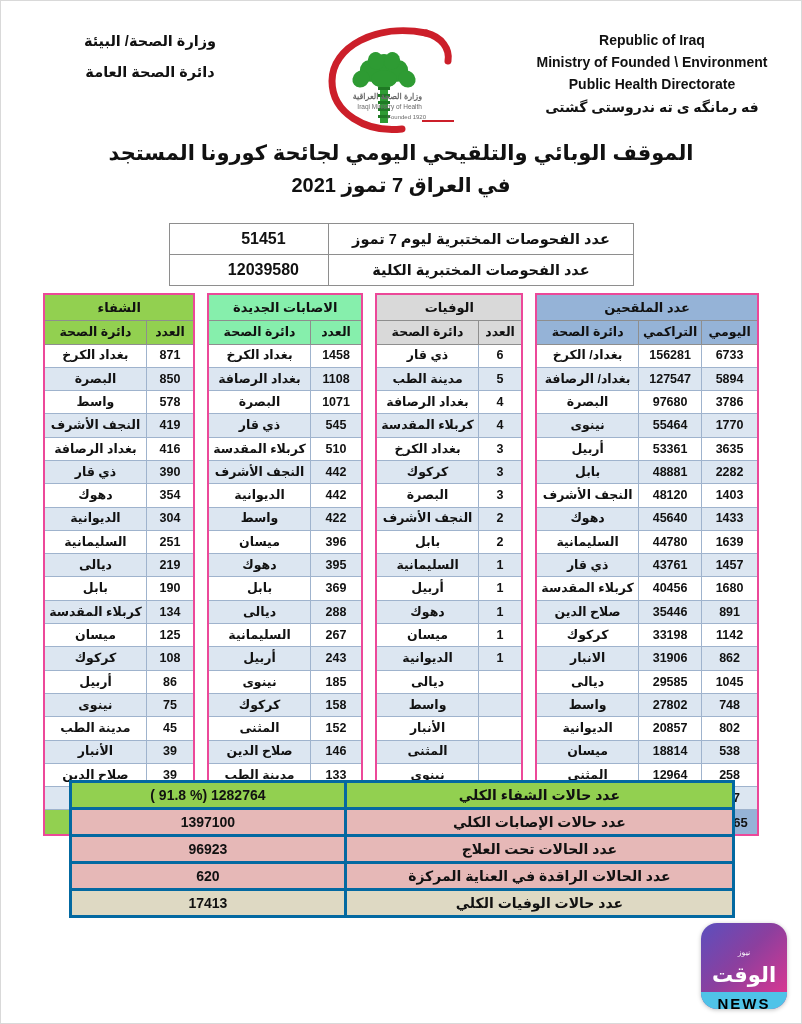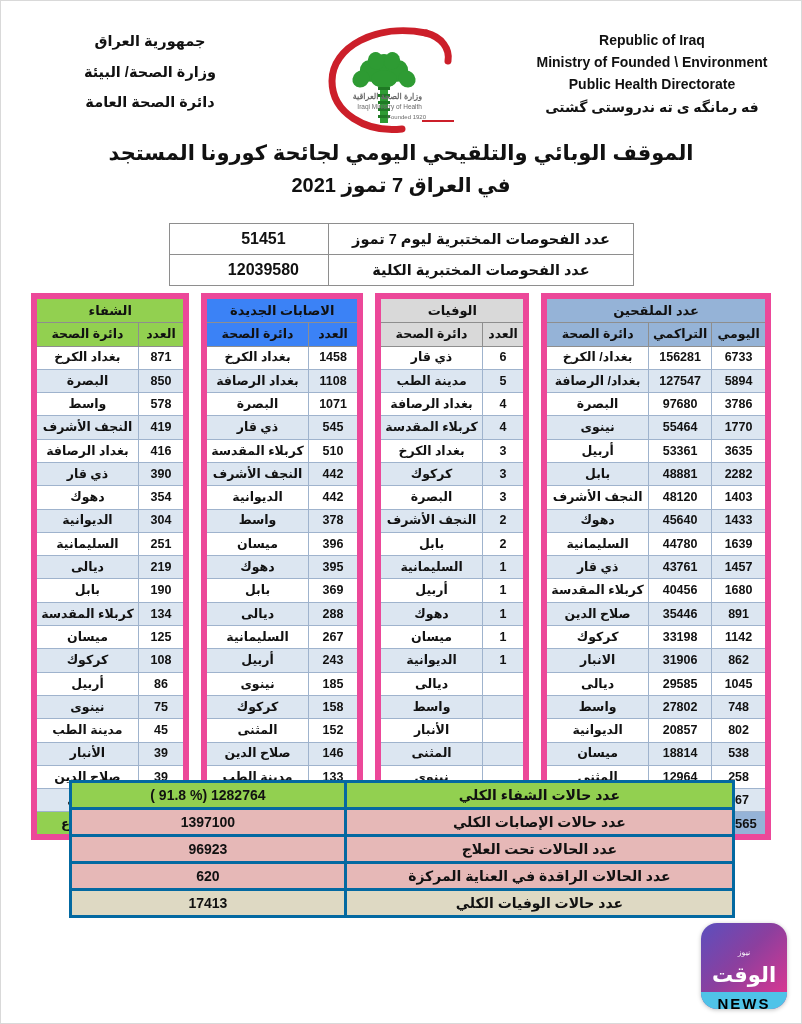--- a/index.html
+++ b/index.html
@@ -98,21 +98,21 @@
     top: 292px; left: 0; right: 0;
     display: flex;
     flex-direction: row-reverse;
     justify-content: center;
     gap: 12px;
     direction: rtl;
   }
   table.dept {
     border-collapse: collapse;
     direction: rtl;
-    border: 6px solid #ec4899;
+    border: 2px solid #ec4899;
     padding-left: 29px;
   }
   table.dept th, table.dept td {
     border: 1px solid #9fb3cd;
     font-size: 12.5px;
     font-weight: bold;
     height: 23.3px;
     padding: 0 4px;
     text-align: center;
     white-space: nowrap;
@@ -132,21 +132,21 @@
   tr.even td { background: #ffffff; }
   td.name { text-align: center; }
   td.num  { text-align: center; }
   tr.total td { font-size: 13px; height: 25px; }
 
   
   .t-green th.grp, .t-green th.sub { background: #92d050; }
   .t-green tr.total td { background: #92d050; }
   .t-green { border-color: #6f9f3c; }
   
-  .t-pink th.grp, .t-pink th.sub { background: #3b82f6; }
+  .t-pink th.grp, .t-pink th.sub { background: #86efac; }
   .t-pink tr.total td { background: #e6b8b7; }
   
   .t-gray th.grp, .t-gray th.sub { background: #d9d9d9; }
   .t-gray tr.total td { background: #d9d9d9; }
   
   .t-blue th.grp, .t-blue th.sub { background: #95b3d7; }
   .t-blue tr.total td { background: #95b3d7; }
 
   
   .t-green col.c-name { width: 84px; } .t-green col.c-num { width: 48px; }
@@ -261,21 +261,20 @@
         </g>
 
         <text x="108" y="78" font-family="'Liberation Sans', sans-serif" font-size="8" font-weight="bold" fill="#6b6b6b" direction="rtl">وزارة الصحة العراقية</text>
         <text x="108" y="88" font-family="'Liberation Sans', sans-serif" font-size="6.5" fill="#6b6b6b">Iraqi Ministry of Health</text>
         <text x="112" y="98" font-family="'Liberation Sans', sans-serif" font-size="6" fill="#6b6b6b">Founded 1920</text>
         <path d="M108 100 L140 100" stroke="#cc1f2a" stroke-width="2"></path>
       </svg>
     </div>
 
     <div class="header-block header-ar">
-      <div>جمهورية العراق</div>
       <div>وزارة الصحة/ البيئة</div>
       <div>دائرة الصحة العامة</div>
     </div>
   </div>
 
   <div class="title">
     <div class="line1">الموقف الوبائي والتلقيحي اليومي لجائحة كورونا المستجد</div>
     <div class="line2">في العراق  7  تموز 2021</div>
   </div>
 
@@ -433,21 +432,21 @@
           </tr>
           <tr class="odd">
             <td class="num">442</td>
             <td class="name">النجف الأشرف</td>
           </tr>
           <tr class="even">
             <td class="num">442</td>
             <td class="name">الديوانية</td>
           </tr>
           <tr class="odd">
-            <td class="num">378</td>
+            <td class="num">422</td>
             <td class="name">واسط</td>
           </tr>
           <tr class="even">
             <td class="num">396</td>
             <td class="name">ميسان</td>
           </tr>
           <tr class="odd">
             <td class="num">395</td>
             <td class="name">دهوك</td>
           </tr>

